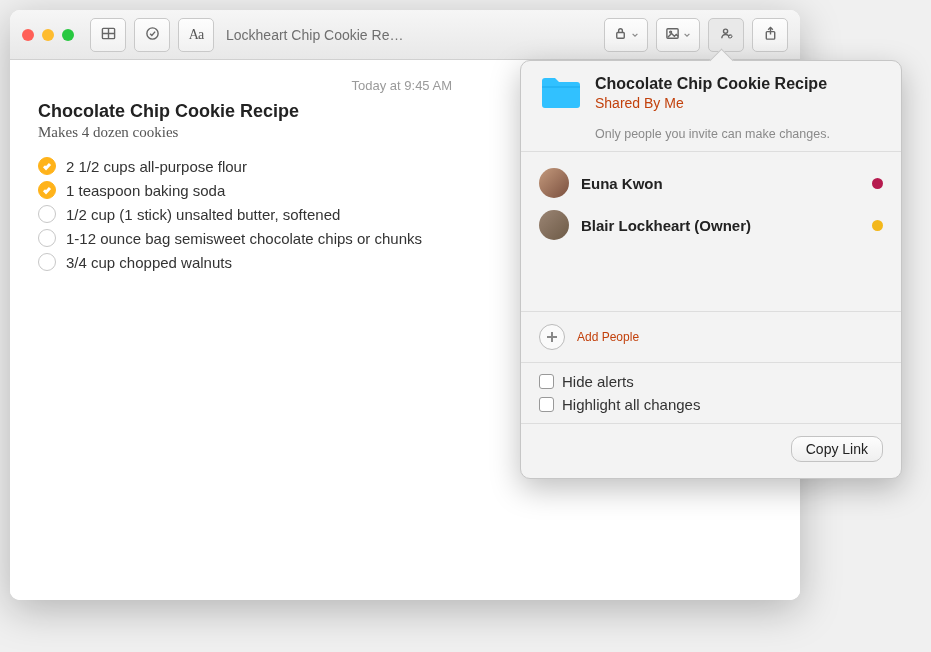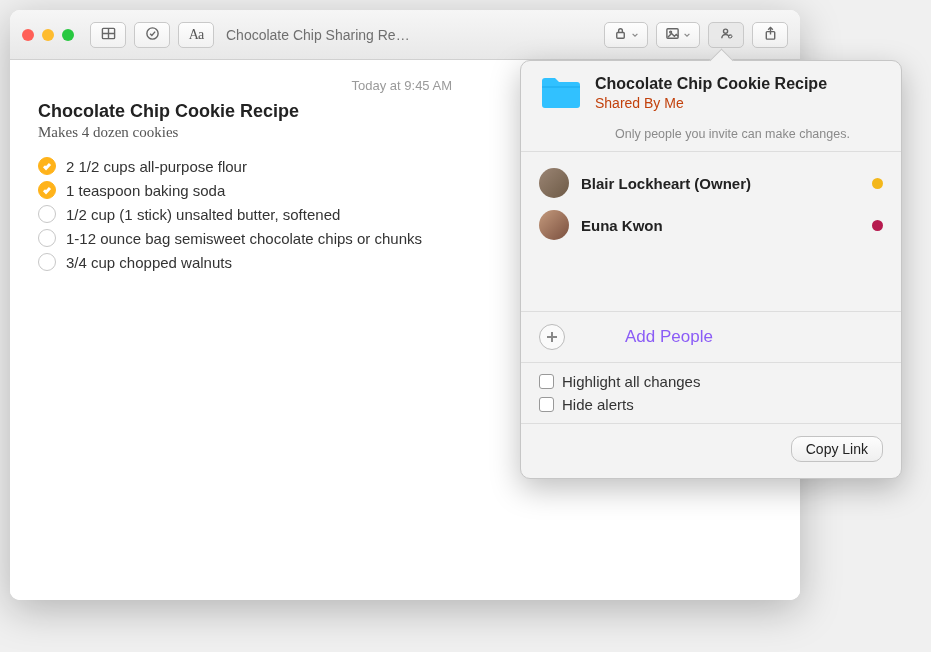--- a/index.html
+++ b/index.html
@@ -27,21 +27,21 @@
     .traffic { display: flex; gap: 8px; margin-right: 8px; }
     .dot { width: 12px; height: 12px; border-radius: 50%; }
     .dot.red { background: #ff5f57; }
     .dot.yellow { background: #febc2e; }
     .dot.green { background: #28c840; }
 
     .tb-group { display: flex; gap: 0; }
     .tb-btn {
       height: 26px;
       min-width: 36px;
-      padding: 8px 8px;
+      padding: 16px 8px;
       background: linear-gradient(to bottom,#fdfdfd,#f1f1f1);
       border: 1px solid #c9c9c9;
       display: flex; align-items: center; justify-content: center;
       color: #555;
       font-size: 13px;
       cursor: pointer;
     }
     .tb-btn:first-child { border-top-left-radius: 5px; border-bottom-left-radius: 5px; }
     .tb-btn:last-child { border-top-right-radius: 5px; border-bottom-right-radius: 5px; }
     .tb-btn svg { width: 15px; height: 15px; fill: none; stroke: #666; stroke-width: 1.5; }
@@ -91,34 +91,34 @@
       border-left: 1px solid #c6c6c6;
       border-top: 1px solid #c6c6c6;
       transform: rotate(45deg);
     }
     .pop-header { display: flex; gap: 12px; padding: 14px 18px 6px 18px; }
     .folder-icon { width: 44px; height: 44px; flex-shrink: 0; }
     .folder-icon svg { width: 44px; height: 38px; }
     .pop-htxt { display: flex; flex-direction: column; gap: 2px; }
     .pop-title { font-weight: 600; font-size: 16px; color: #222; }
     .pop-sub { font-size: 14px; color: #c2410c; }
-    .pop-hint { padding: 2px 18px 10px 74px; font-size: 12.5px; color: #8a8a8a; margin-left: 20px; }
+    .pop-hint { padding: 2px 18px 10px 74px; font-size: 12.5px; color: #8a8a8a; }
 
     .people { border-top: 1px solid #ddd; padding: 10px 18px 8px 18px; min-height: 160px; }
     .person { display: flex; align-items: center; gap: 12px; padding: 6px 0; }
     .avatar { width: 30px; height: 30px; border-radius: 50%; flex-shrink: 0; background: #bbb; }
     .avatar.a1 { background: linear-gradient(135deg,#9b8574,#6d5a46); }
     .avatar.a2 { background: linear-gradient(135deg,#c49a7d,#7a4f3e); }
     .pname { flex: 1; font-size: 15px; color: #222; font-weight: 600; }
     .status-dot { width: 11px; height: 11px; border-radius: 50%; }
 
     .addrow { border-top: 1px solid #ddd; padding: 12px 18px; display: flex; align-items: center; gap: 12px; cursor: pointer; }
     .plus-circ { width: 26px; height: 26px; border-radius: 50%; border: 1px solid #bbb; display: flex; align-items: center; justify-content: center; background: #fafafa; }
     .plus-circ svg { width: 12px; height: 12px; stroke: #888; stroke-width: 2; }
-    .addlabel { color: #8b5cf6; font-size: 17px; font-weight: 500; margin-left: 48px; }
+    .addlabel { color: #c2410c; font-size: 12px; font-weight: 500; }
 
     .opts { border-top: 1px solid #ddd; padding: 10px 18px; display: flex; flex-direction: column; gap: 6px; }
     .optrow { display: flex; align-items: center; gap: 8px; font-size: 15px; color: #333; }
     .cb { width: 15px; height: 15px; border: 1px solid #999; border-radius: 3px; background: #fff; }
 
     .btnrow { border-top: 1px solid #ddd; padding: 12px 18px 16px 18px; display: flex; justify-content: flex-end; gap: 10px; }
     .mac-btn {
       padding: 4px 14px;
       font-size: 14px;
       background: linear-gradient(to bottom,#fdfdfd,#efefef);
@@ -160,21 +160,21 @@
             </svg>
         </span>
       </div>
     </div>
     <div class="tb-group">
       <div class="tb-btn">
         <span style="font-family:serif;font-size:14px;letter-spacing:-1px;color:#555;">Aa</span>
       </div>
     </div>
 
-    <div class="doc-title">Chocolate Chip Sharing Re…</div>
+    <div class="doc-title">Lockheart Chip Cookie Re…</div>
 
     <div class="tb-spacer"></div>
 
     <div class="tb-group">
       <div class="tb-btn">
         <span>
           <svg viewBox="0 0 16 16">
               <rect x="4" y="7" width="8" height="6" rx="1"></rect>
               <path d="M6 7 V5 a2 2 0 0 1 4 0 V7"></path>
             </svg>
@@ -270,48 +270,48 @@
     </div>
     <div class="pop-htxt">
       <div class="pop-title">Chocolate Chip Cookie Recipe</div>
       <div class="pop-sub">Shared By Me</div>
     </div>
   </div>
   <div class="pop-hint">Only people you invite can make changes.</div>
 
   <div class="people" id="people">
       <div class="person">
+        <div class="avatar a2"></div>
+        <div class="pname">Euna Kwon</div>
+        <div class="status-dot" style="background: rgb(182, 26, 78);"></div>
+      </div>
+      <div class="person">
         <div class="avatar a1"></div>
         <div class="pname">Blair Lockheart (Owner)</div>
         <div class="status-dot" style="background: rgb(243, 183, 26);"></div>
-      </div>
-      <div class="person">
-        <div class="avatar a2"></div>
-        <div class="pname">Euna Kwon</div>
-        <div class="status-dot" style="background: rgb(182, 26, 78);"></div>
       </div>
     </div>
 
   <div class="addrow">
     <div class="plus-circ">
       <svg viewBox="0 0 12 12">
           <line x1="6" y1="1" x2="6" y2="11"></line>
           <line x1="1" y1="6" x2="11" y2="6"></line>
         </svg>
     </div>
     <div class="addlabel">Add People</div>
   </div>
 
   <div class="opts">
     <label class="optrow">
       <span class="cb"></span>
-      <span>Highlight all changes</span>
+      <span>Hide alerts</span>
     </label>
     <label class="optrow">
       <span class="cb"></span>
-      <span>Hide alerts</span>
+      <span>Highlight all changes</span>
     </label>
   </div>
 
   <div class="btnrow">
     <button class="mac-btn">Copy Link</button>
   </div>
 </div>
 
 </body></html>

